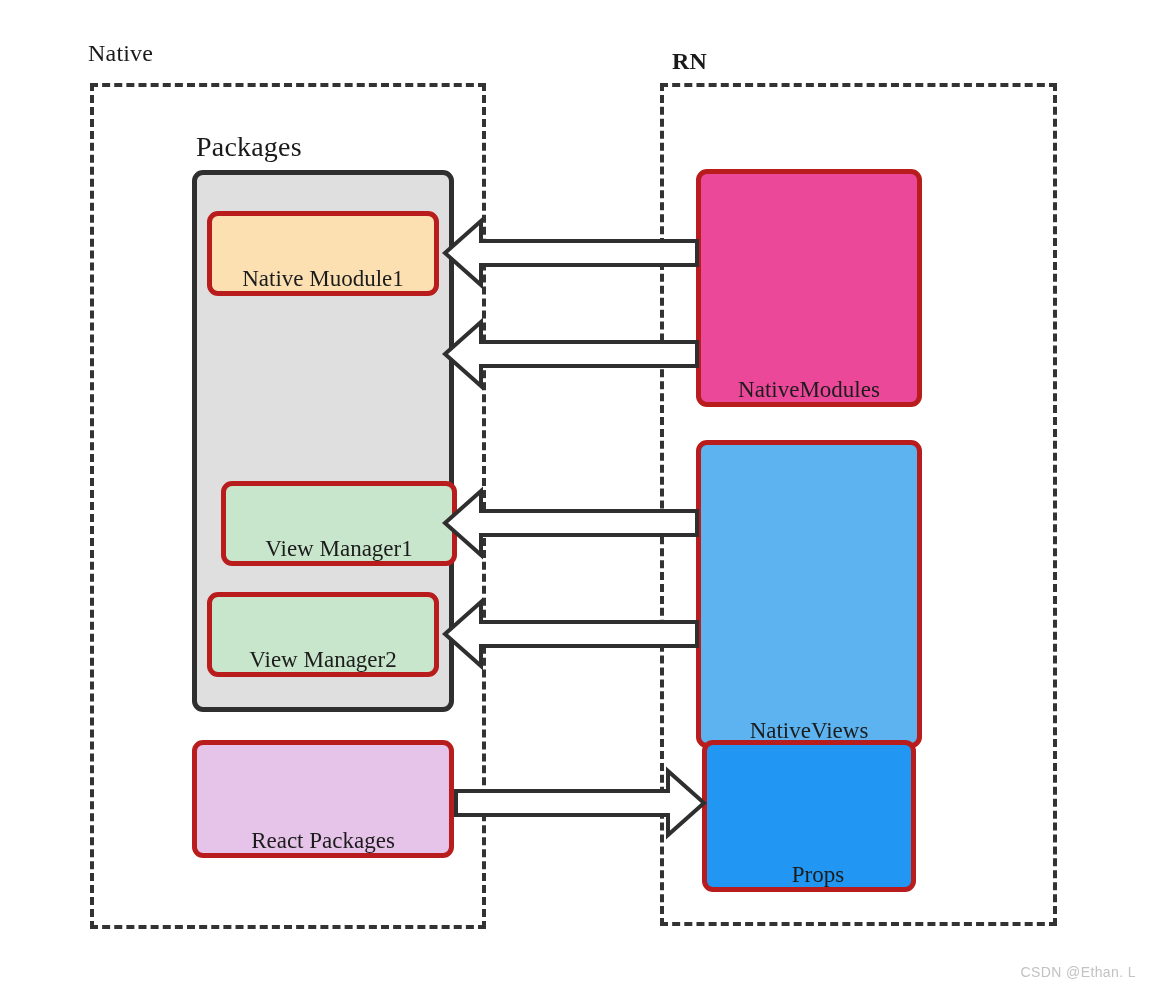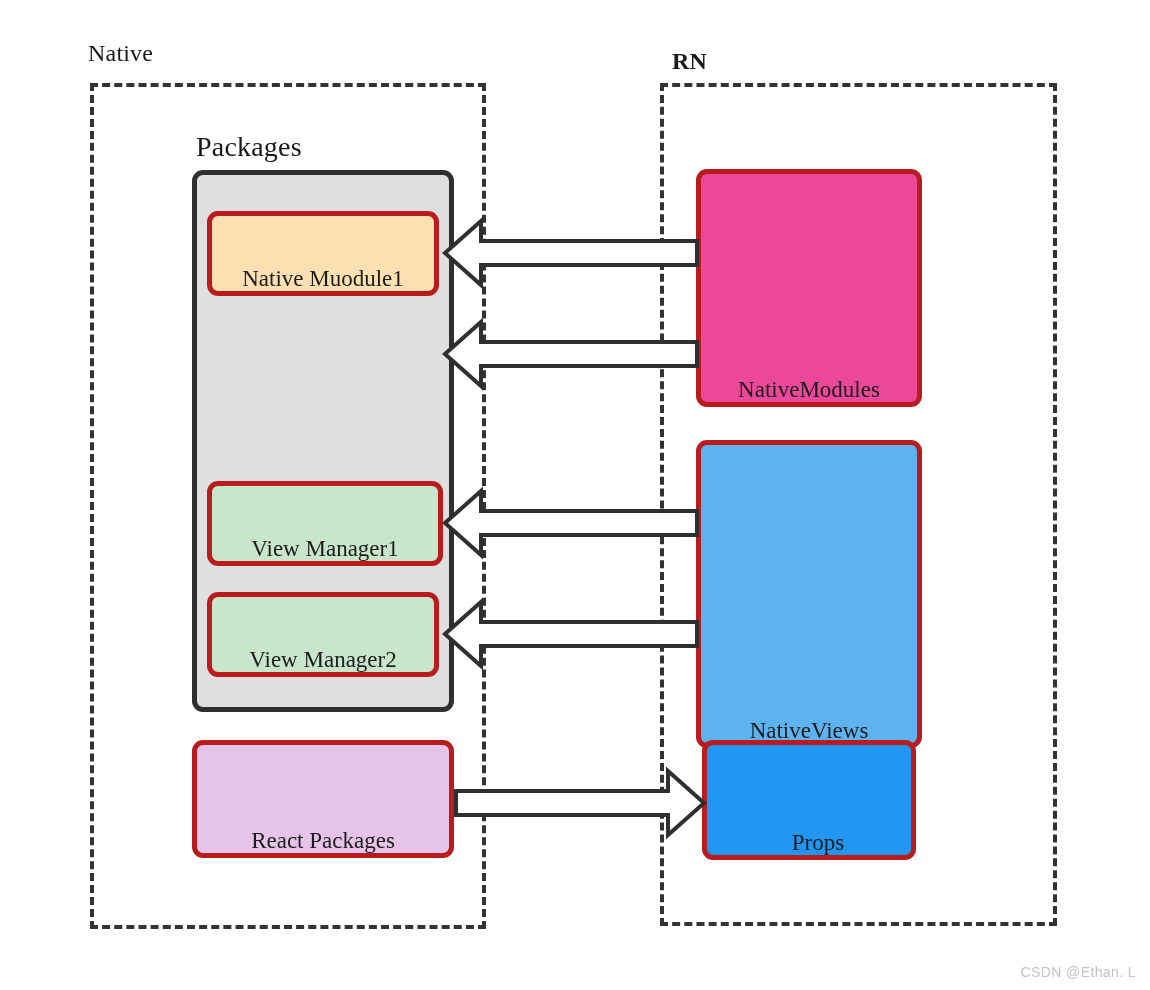--- a/index.html
+++ b/index.html
@@ -70,27 +70,27 @@
   .node .node-label {
     font-family: "Liberation Serif", "DejaVu Serif", serif;
     font-size: 23px;
     color: #1c1c1c;
     line-height: 1.1;
     white-space: nowrap;
   }
 
   #node-native-module-1 { left: 207px; top: 211px; width: 232px; height: 85px;  background: #fce0b2; }
   #node-native-module-2 { left: 207px; top: 312px; width: 232px; height: 85px;  background: #fce0b2; }
-  #node-view-manager-1  { left: 207px; top: 481px; width: 236px; height: 85px;  background: #c8e6cb; }
+  #node-view-manager-1  { left: 221px; top: 481px; width: 236px; height: 85px;  background: #c8e6cb; }
   #node-view-manager-2  { left: 207px; top: 592px; width: 232px; height: 85px;  background: #c8e6cb; }
   #node-react-rootview  { left: 192px; top: 740px; width: 262px; height: 118px; background: #e6c3e8; }
 
   #node-native-modules  { left: 696px; top: 169px; width: 226px; height: 238px; background: #ec4899; }
   #node-native-views    { left: 696px; top: 440px; width: 226px; height: 308px; background: #5cb3f0; }
-  #node-props           { left: 702px; top: 740px; width: 214px; height: 120px; background: #2196f3; padding-left: 18px; }
+  #node-props           { left: 702px; top: 740px; width: 214px; height: 152px; background: #2196f3; padding-left: 18px; }
 
   
   .arrow-svg {
     position: absolute;
     overflow: visible;
   }
   .arrow-shape {
     fill: #ffffff;
     stroke: #2f2f2f;
     stroke-width: 4;

